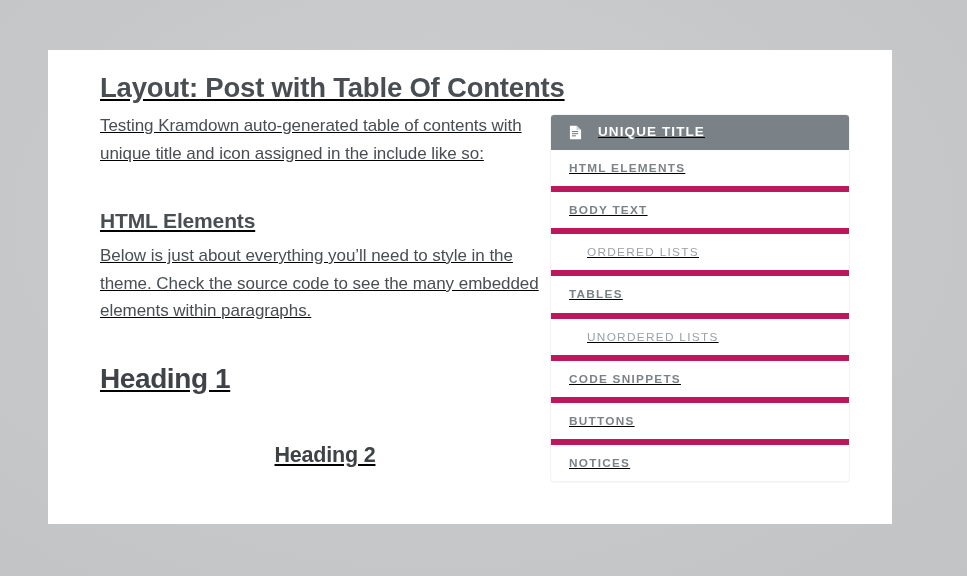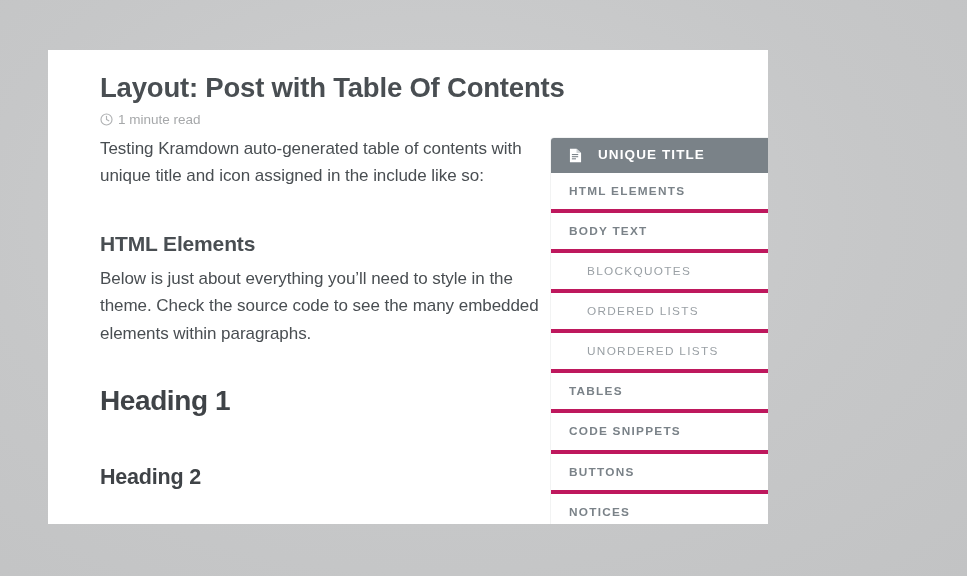--- a/index.html
+++ b/index.html
@@ -15,24 +15,25 @@
     background: radial-gradient(ellipse at 45% 38%, #cfd0d1 0%, #c6c7c8 60%, #c2c3c4 100%);
     font-family: "Liberation Sans", sans-serif;
     -webkit-font-smoothing: antialiased;
   }
 
   
   .page-card {
     position: absolute;
     left: 48px;
     top: 50px;
-    width: 720px;
+    width: 844px;
     height: 474px;
     background: #ffffff;
     overflow: hidden;
+    text-decoration: underline;
   }
 
   .page-inner {
     position: relative;
     padding: 21px 52px 0 52px;
     height: 100%;
   }
 
   
   .page-title {
@@ -106,20 +107,21 @@
     margin-top: 38px;
     letter-spacing: -0.4px;
   }
 
   .h2-demo {
     font-size: 21.5px;
     font-weight: bold;
     color: #3f4347;
     margin-top: 48px;
     letter-spacing: -0.2px;
+    text-align: center;
   }
 
   
   .toc {
     border: 1px solid #f2f3f3;
     border-radius: 4px;
     background: #ffffff;
     overflow: hidden;
     box-shadow: 0 1px 1px rgba(0,0,0,0.03);
   }
@@ -141,21 +143,21 @@
   .file-icon {
     width: 13px;
     height: 15px;
     flex: 0 0 auto;
     display: block;
   }
 
   .toc-list { list-style: none; }
 
   .toc-item {
-    border-top: 4px solid #be185d;
+    border-top: 6px solid #be185d;
     font-size: 11.8px;
     letter-spacing: 1.25px;
     text-transform: uppercase;
     line-height: 1.2;
     color: #7a8288;
     font-weight: bold;
     padding: 11px 18px 11px 18px;
     cursor: pointer;
   }
   .toc-item:first-child { border-top: none; }
@@ -168,30 +170,20 @@
   }
 </style>
 </head>
 <body>
 
 <div class="page-card">
   <div class="page-inner">
 
     <h1 class="page-title">Layout: Post with Table Of Contents</h1>
 
-    <div class="meta-line">
-      <span class="clock-icon">
-        <svg width="13" height="13" viewBox="0 0 16 16" aria-hidden="true">
-          <circle cx="8" cy="8" r="6.8" fill="none" stroke="#b0b2b4" stroke-width="1.4"></circle>
-          <line x1="8" y1="8" x2="8" y2="4.2" stroke="#b0b2b4" stroke-width="1.4" stroke-linecap="round"></line>
-          <line x1="8" y1="8" x2="10.8" y2="9.6" stroke="#b0b2b4" stroke-width="1.4" stroke-linecap="round"></line>
-        </svg>
-      </span>
-      <span>1 minute read</span>
-    </div>
 
     <div class="content-row">
 
       <div class="article-col">
         <p class="para">Testing Kramdown auto-generated table of contents with unique title and icon assigned in the include like so:</p>
 
         <h2 class="h-section">HTML Elements</h2>
 
         <p class="para">Below is just about everything you’ll need to style in the theme. Check the source code to see the many embedded elements within paragraphs.</p>
 
@@ -212,24 +204,23 @@
               <rect x="3.1" y="6.4" width="6.8" height="1.15" fill="#7a8288"></rect>
               <rect x="3.1" y="8.7" width="6.8" height="1.15" fill="#7a8288"></rect>
               <rect x="3.1" y="11.0" width="4.4" height="1.15" fill="#7a8288"></rect>
             </svg>
             <span>Unique Title</span>
           </div>
 
           <ul class="toc-list">
             <li class="toc-item">HTML Elements</li>
             <li class="toc-item">Body Text</li>
-            <li class="toc-item level-2">Blockquotes</li>
             <li class="toc-item level-2">Ordered Lists</li>
+            <li class="toc-item">Tables</li>
             <li class="toc-item level-2">Unordered Lists</li>
-            <li class="toc-item">Tables</li>
             <li class="toc-item">Code Snippets</li>
             <li class="toc-item">Buttons</li>
             <li class="toc-item">Notices</li>
           </ul>
 
         </nav>
       </aside>
 
     </div>
   </div>

